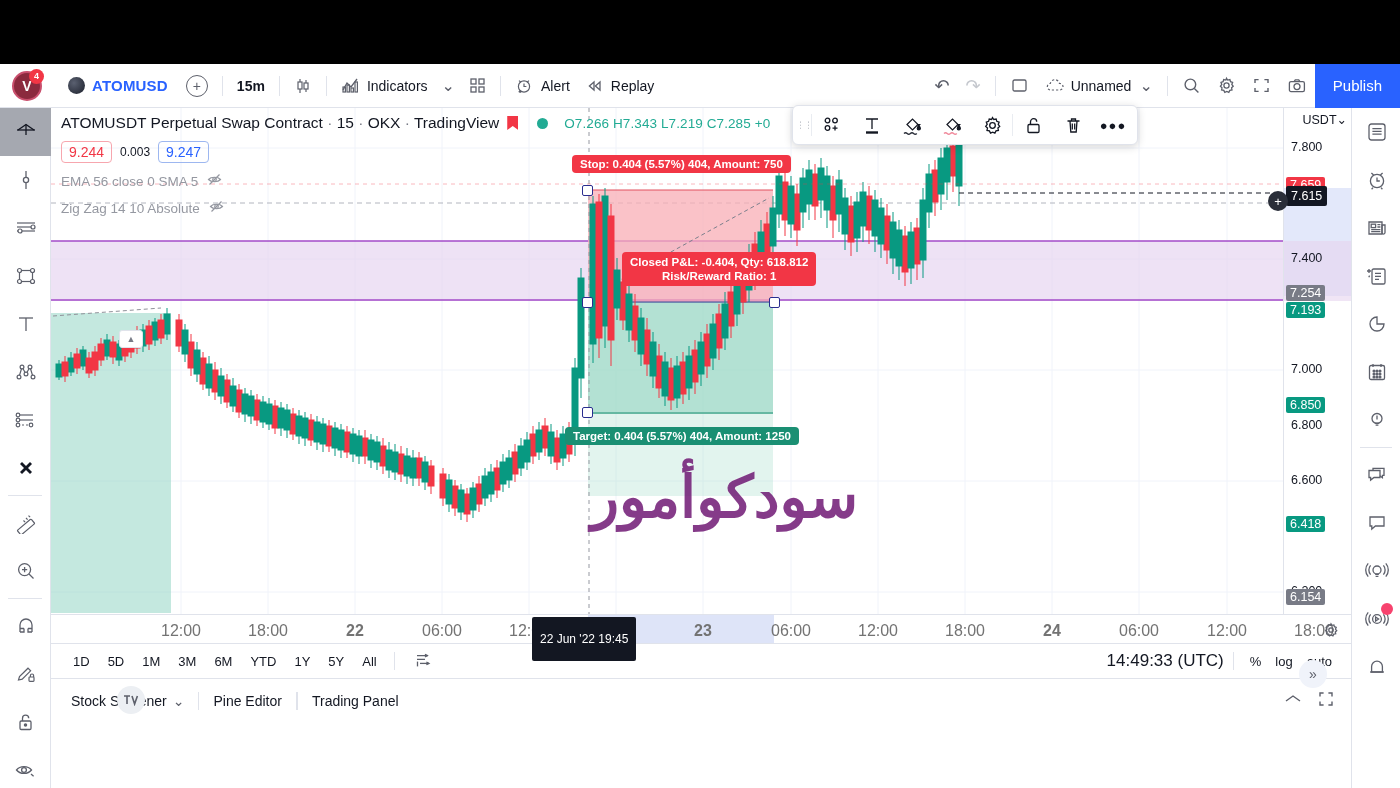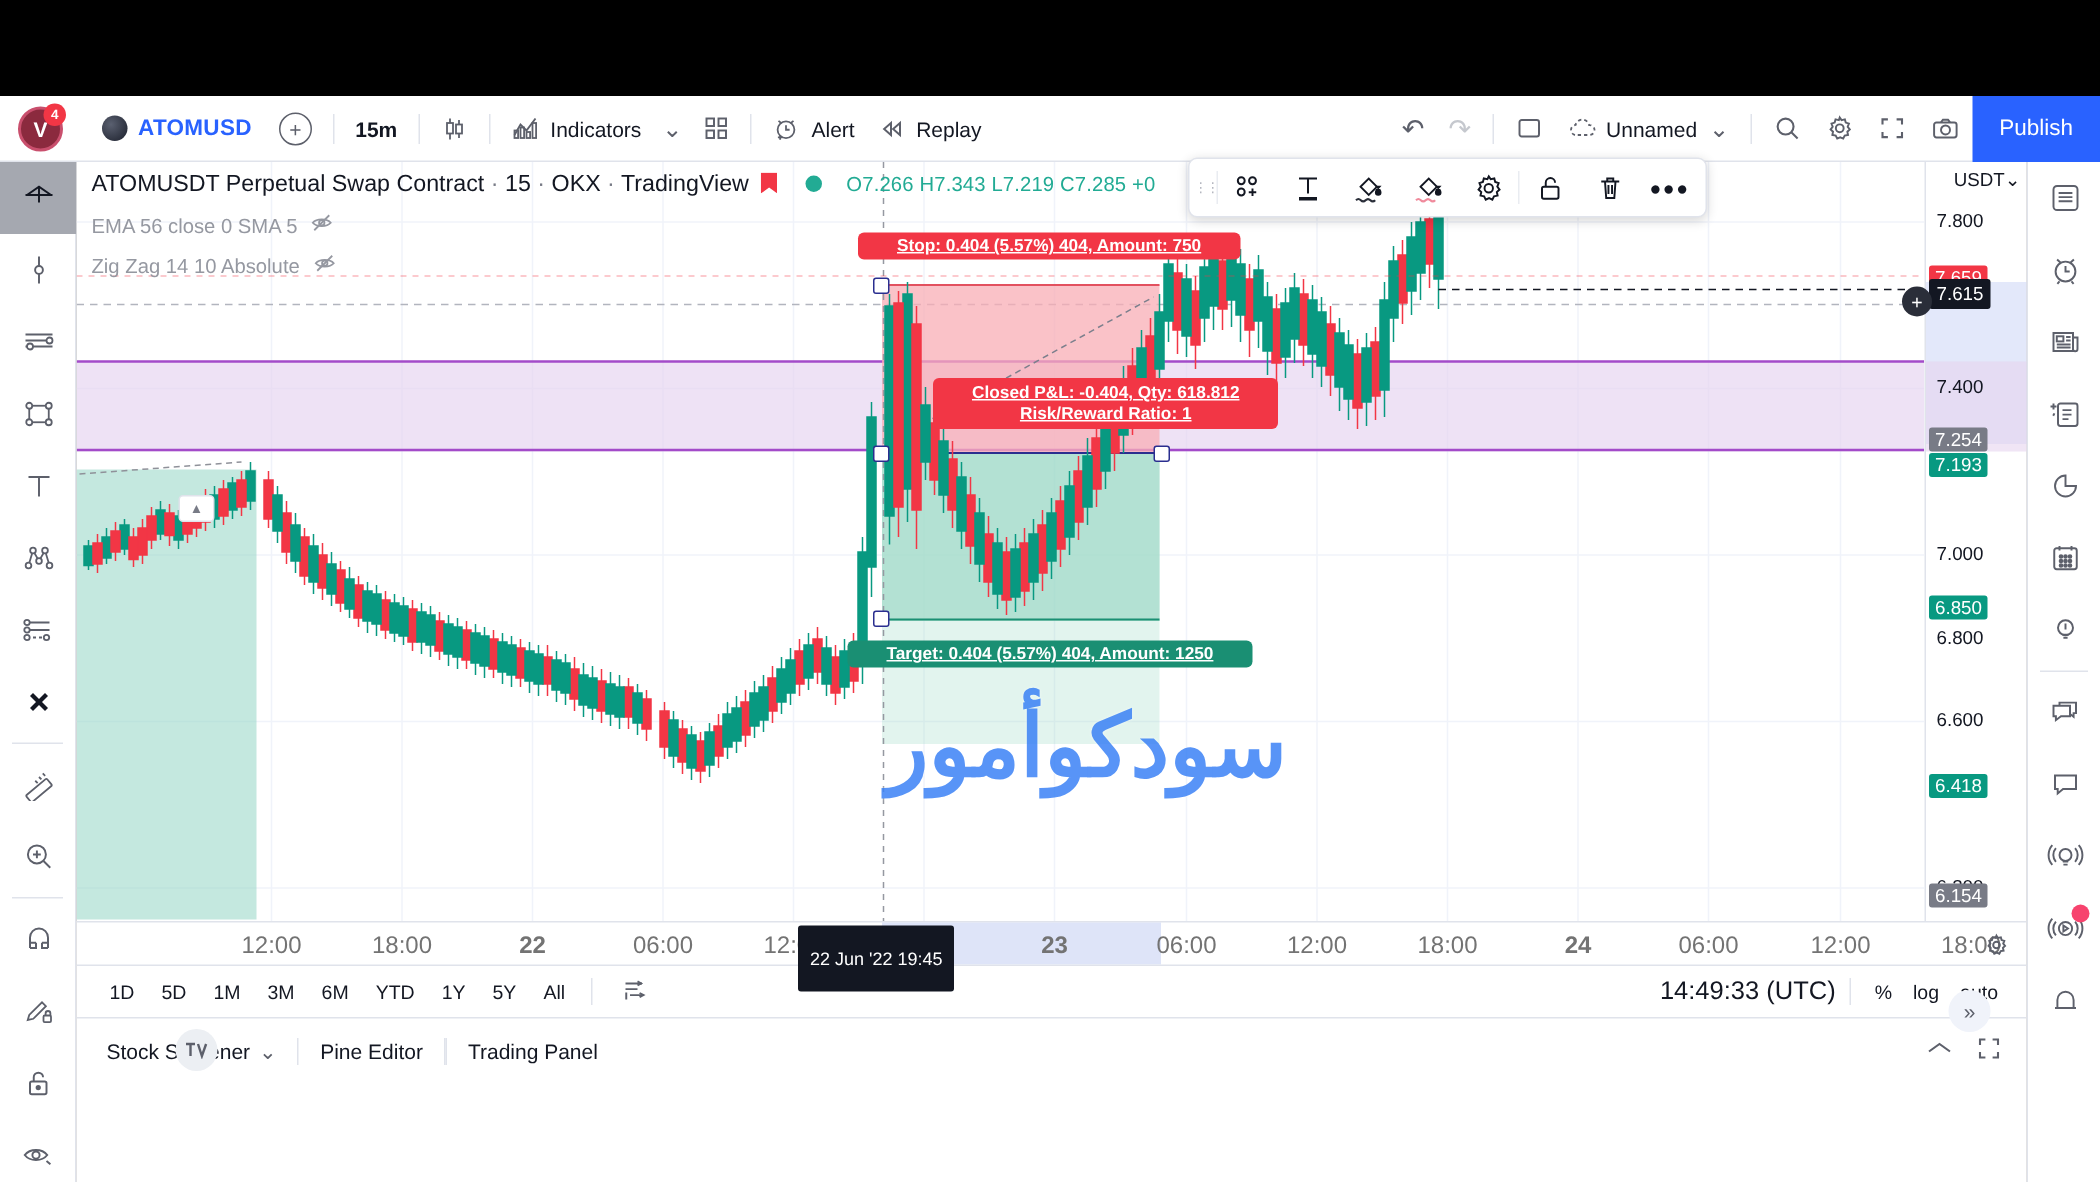--- a/index.html
+++ b/index.html
@@ -83,21 +83,21 @@
   .float-tb { position:absolute; left:792px; top:105px; height:40px; background:#fff;
               border:1px solid #e0e3eb; border-radius:6px; box-shadow:0 2px 8px rgba(0,0,0,.16);
               display:flex; align-items:center; z-index:60; padding:0 4px;}
   .ftb-btn { width:40px; height:38px; display:flex; align-items:center; justify-content:center; }
   .ftb-grip { width:14px; display:flex; align-items:center; justify-content:center; color:#b2b5be;
               letter-spacing:-1px; font-size:9px; line-height:7px;}
   .ftb-sep { width:1px; height:22px; background:#e9ecf1; }
 
   
   .lbl { position:absolute; z-index:50; font-size:11.5px; color:#fff; font-weight:bold;
-         padding:3px 26px; border-radius:4px; white-space:nowrap; text-align:center;text-decoration:underline; }
+         padding:3px 8px; border-radius:4px; white-space:nowrap; text-align:center; }
   .lbl-stop   { background:#f23645; }
   .lbl-pl     { background:#f23645; line-height:14px;margin-left:40px; }
   .lbl-target { background:#1a8f73; }
 
   .handle { position:absolute; width:11px; height:11px; background:#fff; border:1.6px solid #2a2e8f;
             border-radius:2px; z-index:55;}
 
   
   .price-axis { position:absolute; left:1232px; top:0; width:68px; height:506px;
                 border-left:1px solid #e0e3eb; background:#fff; }
@@ -133,21 +133,21 @@
   .panel { position:absolute; left:0; top:570px; width:1300px; height:110px;
            border-top:1px solid #e0e3eb; background:#fff; }
   .panel-tabs { display:flex; align-items:center; height:44px; }
   .p-tab { font-size:14px; color:#131722; padding:0 14px; height:44px; display:flex;
            align-items:center; gap:6px;}
   .p-div { width:1px; height:18px; background:#e0e3eb; }
   .p-right { margin-left:auto; display:flex; align-items:center; gap:14px; padding-right:16px; color:#5d606b;}
 
   
   .wm { position:absolute; left:540px; top:355px; font-size:58px; font-weight:bold;
-        color:#3b82f6; opacity:.85; z-index:25; direction:rtl;
+        color:#701a75; opacity:.85; z-index:25; direction:rtl;
         text-shadow: 0 0 2px rgba(255,255,255,.7); pointer-events:none;text-align:right;}
 
   
   .tvlogo { position:absolute; left:66px; top:578px; width:28px; height:28px; border-radius:50%;
             background:#eceff3; display:flex; align-items:center; justify-content:center; z-index:20;}
 
   
   .exp-chev { position:absolute; left:1248px; top:552px; width:28px; height:28px; border-radius:50%;
               background:#f0f3fa; display:flex; align-items:center; justify-content:center;
               color:#5d606b; font-size:14px; z-index:30;}
@@ -915,20 +915,25 @@
       <div class="handle" style="left:531px; top:77px;"></div>
       <div class="handle" style="left:531px; top:189px;"></div>
       <div class="handle" style="left:718px; top:189px;"></div>
       <div class="handle" style="left:531px; top:299px;"></div>
     </div>
 
     <div class="legend">
       <div class="legend-title">
         <span>ATOMUSDT Perpetual Swap Contract</span><span class="sep"> · </span><span>15</span><span class="sep"> · </span><span>OKX</span><span class="sep"> · </span><span>TradingView</span><span class="flag"></span><span class="greendot"></span><span class="ohlc">O7.266 H7.343 L7.219 C7.285 +0</span>
       </div>
+      <div class="quote-row">
+        <span class="bid">9.244</span>
+        <span class="spread">0.003</span>
+        <span class="ask">9.247</span>
+      </div>
       <div class="ind-row">
         <span>EMA 56 close 0 SMA 5</span>
         <span class="eye-off">
           <svg width="15" height="15" viewBox="0 0 15 15" fill="none" stroke="#9598a1" stroke-width="1.2">
             <path d="M1.5 7.5 C4 4.5 11 4.5 13.5 7.5 C11 10.5 4 10.5 1.5 7.5 Z"></path>
             <circle cx="7.5" cy="7.5" r="1.8"></circle>
               <line x1="2.5" y1="12.5" x2="12.5" y2="2.5"></line>
           </svg>
         </span>
       </div>

